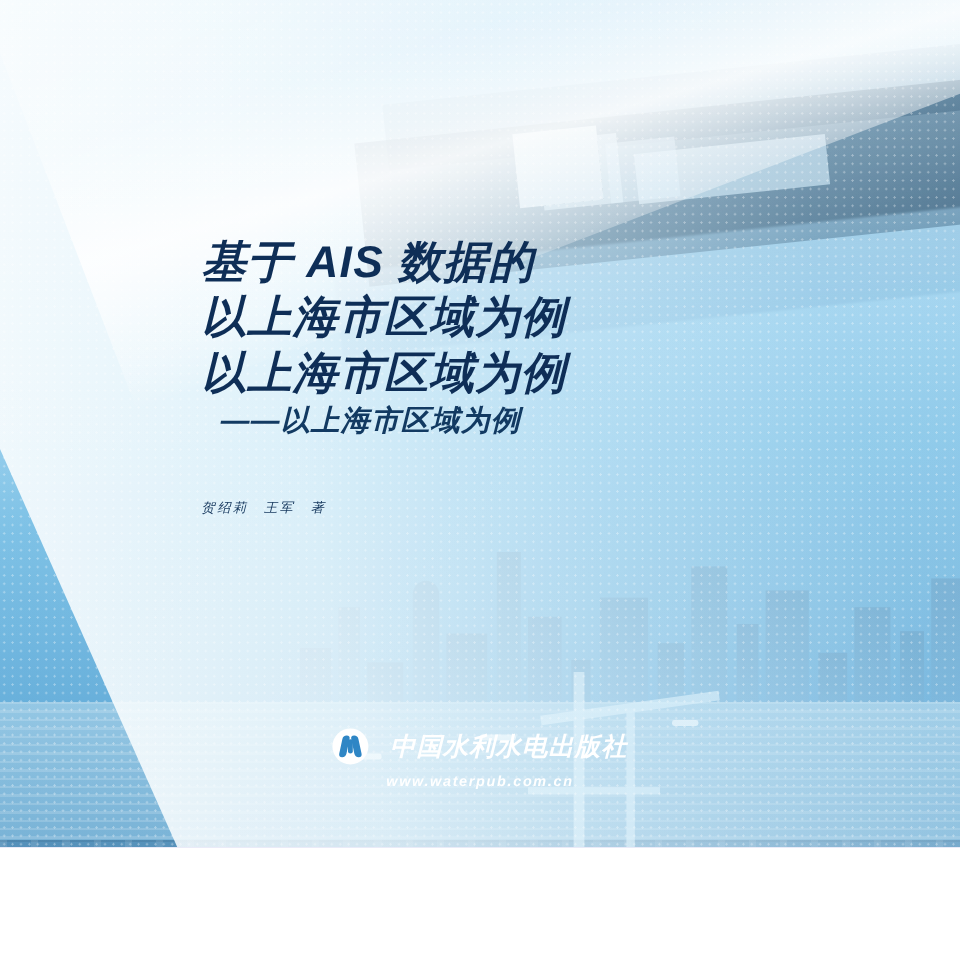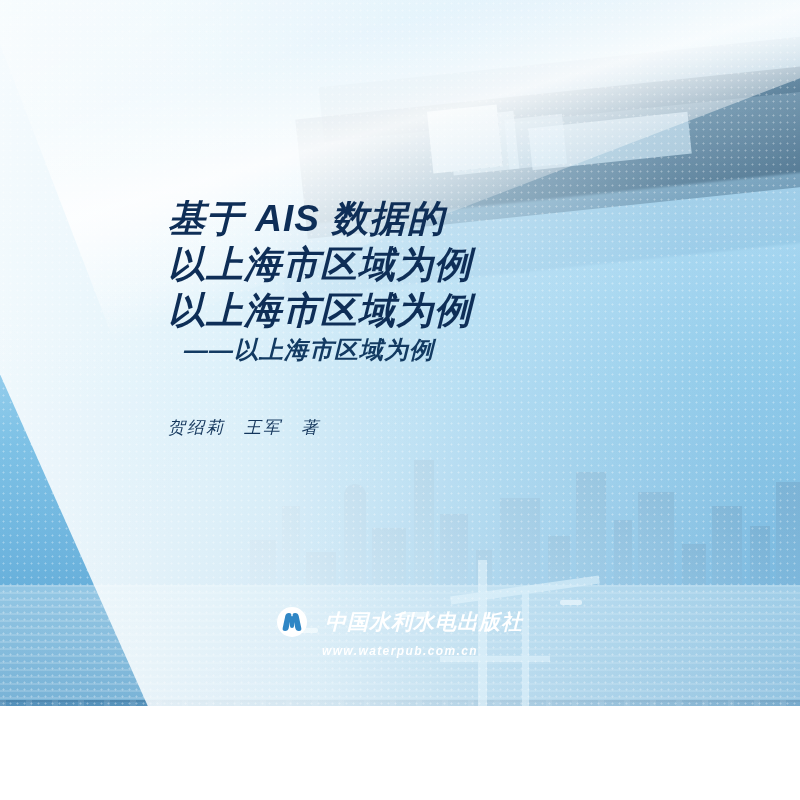--- a/index.html
+++ b/index.html
@@ -201,21 +201,21 @@
     font-size: 24px;
     font-weight: bold;
     color: #123a62;
     letter-spacing: 1px;
     white-space: nowrap;
   }
   .authors {
     position: absolute;
     left: 168px;
     top: 416px;
-    font-size: 17px;
+    font-size: 11px;
     color: #14365c;
     letter-spacing: 2px;
     white-space: nowrap;
   }
 
   
   .publisher {
     position: absolute;
     left: 0;
     right: 0;

